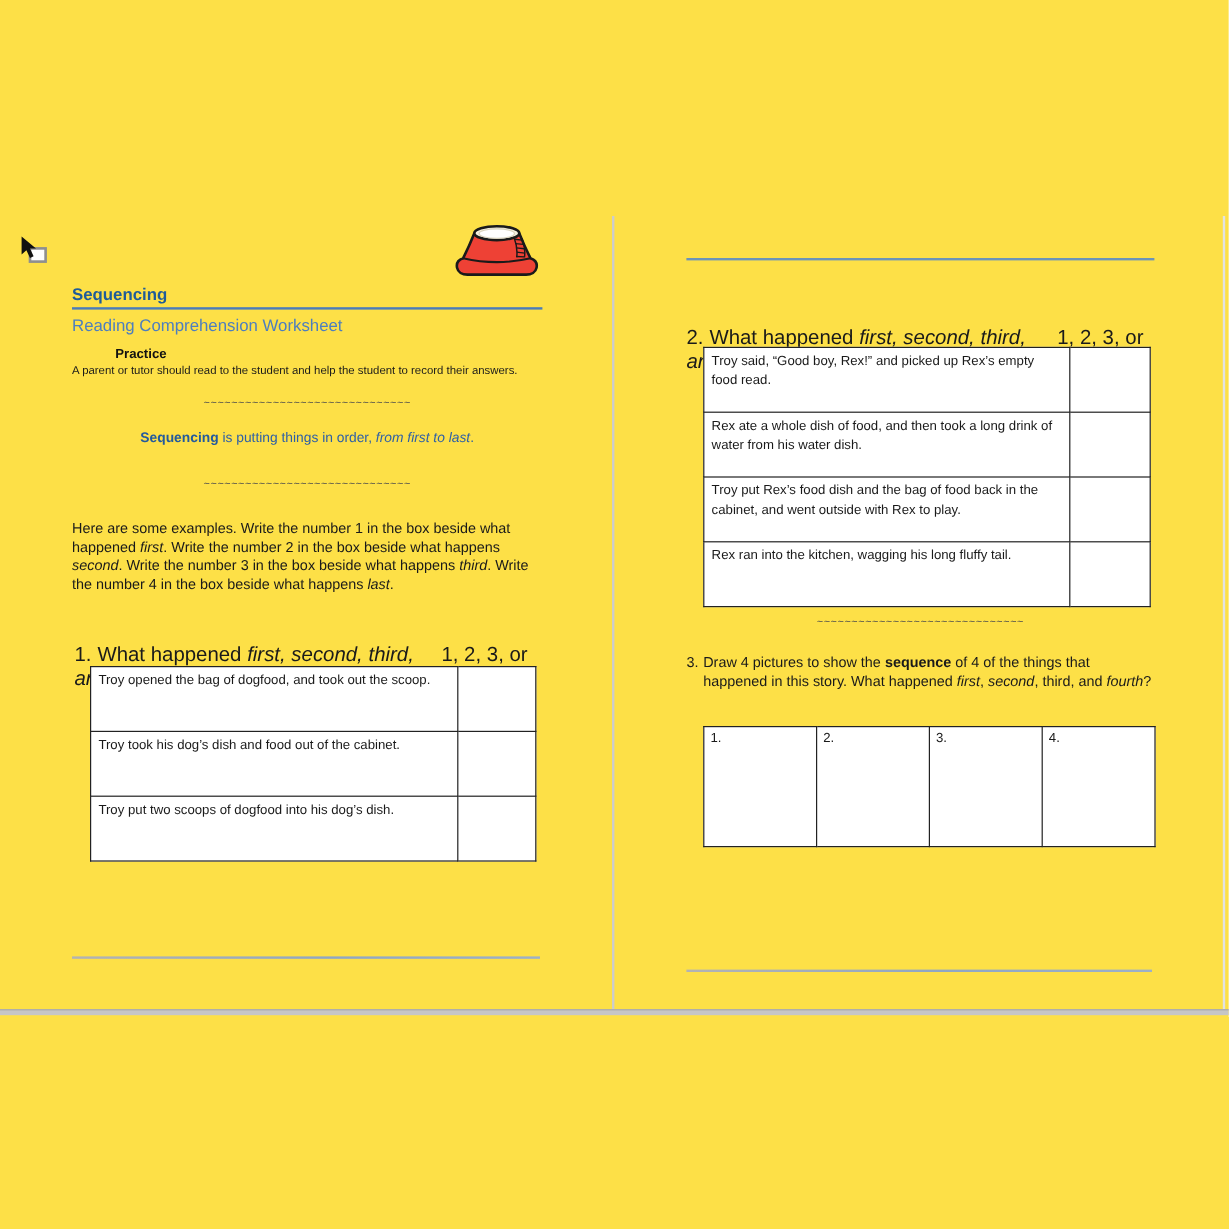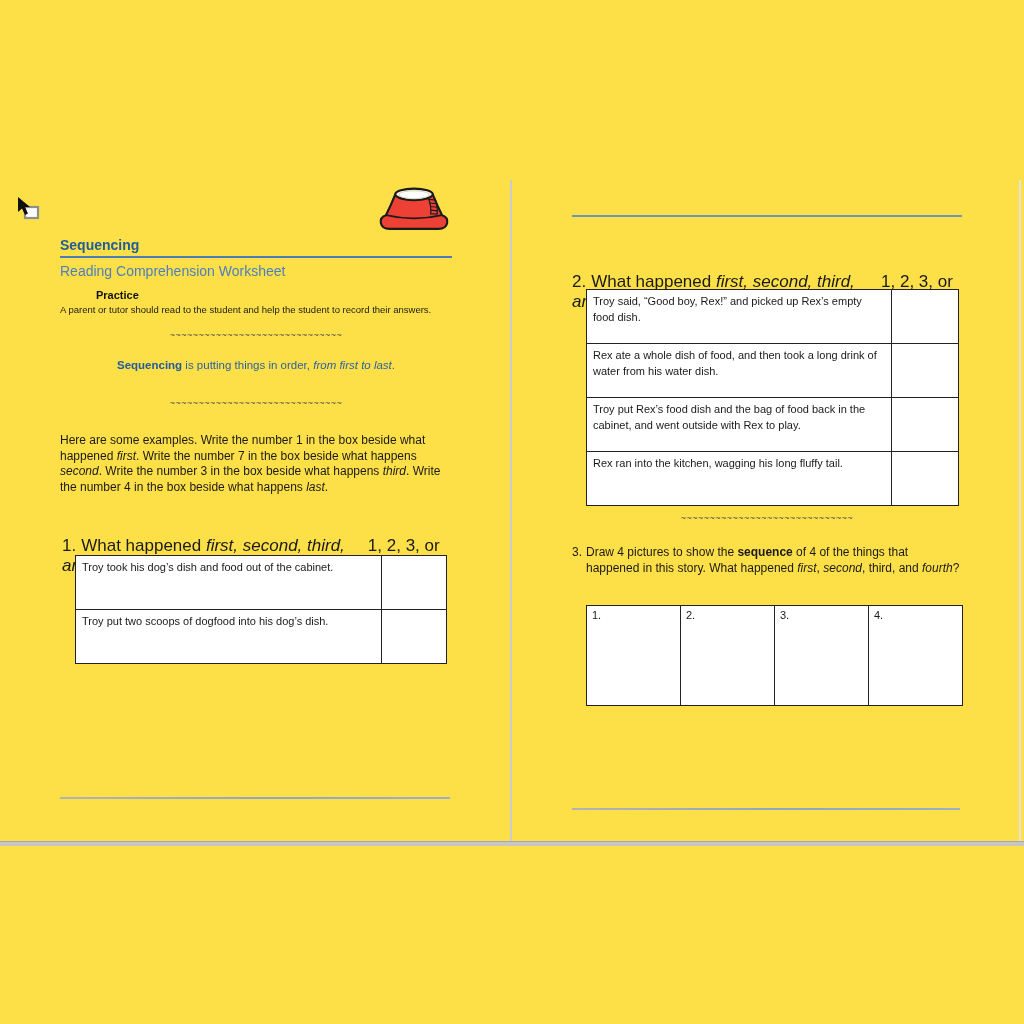--- a/index.html
+++ b/index.html
@@ -87,33 +87,37 @@
 
   <div class="abs practice-h">Practice</div>
   <div class="abs practice-b">A parent or tutor should read to the student and help the student to record their answers.</div>
 
   <div class="abs squiggle sq1">~~~~~~~~~~~~~~~~~~~~~~~~~~~~~~</div>
 
   <div class="abs definition"><b>Sequencing</b><span> is putting things in order, </span><i>from first to last</i><span>.</span></div>
 
   <div class="abs squiggle sq2">~~~~~~~~~~~~~~~~~~~~~~~~~~~~~~</div>
 
-  <div class="abs examples"><span>Here are some examples.  Write the number 1 in the box beside what happened </span><i>first</i><span>. Write the number 7 in the box beside what happens </span><i>second</i><span>. Write the number 3 in the box beside what happens </span><i>third</i><span>. Write the number 4 in the box beside what happens </span><i>last</i><span>.</span></div>
+  <div class="abs examples"><span>Here are some examples.  Write the number 1 in the box beside what happened </span><i>first</i><span>. Write the number 2 in the box beside what happens </span><i>second</i><span>. Write the number 3 in the box beside what happens </span><i>third</i><span>. Write the number 4 in the box beside what happens </span><i>last</i><span>.</span></div>
 
   <div class="abs qhead q1head">
     <div><span class="qnum">1.</span><span>What happened </span><i>first, second, third, and fourth</i><span>?</span></div>
     <div>1, 2, 3, or 4?</div>
   </div>
 
   <table class="abs seq t1">
     <colgroup>
         <col style="width:306px">
         <col style="width:65px">
       </colgroup>
     <tbody>
+    <tr>
+      <td class="txt">Troy opened the bag of dogfood, and took out the scoop.</td>
+      <td class="ans"></td>
+    </tr>
     <tr>
       <td class="txt">Troy took his dog’s dish and food out of the cabinet.</td>
       <td class="ans"></td>
     </tr>
     <tr>
       <td class="txt">Troy put two scoops of dogfood into his dog’s dish.</td>
       <td class="ans"></td>
     </tr>
   </tbody>
     </table>
@@ -127,21 +131,21 @@
     <div>1, 2, 3, or 4?</div>
   </div>
 
   <table class="abs seq t2">
     <colgroup>
         <col style="width:305px">
         <col style="width:67px">
       </colgroup>
     <tbody>
         <tr>
-      <td class="txt">Troy said, “Good boy, Rex!” and picked up Rex’s empty food dish.</td>
+      <td class="txt">Troy said, “Good boy, Rex!” and picked up Rex’s empty food read.</td>
       <td class="ans"></td>
     </tr>
     <tr>
       <td class="txt">Rex ate a whole dish of food, and then took a long drink of water from his water dish.</td>
       <td class="ans"></td>
     </tr>
     <tr>
       <td class="txt">Troy put Rex’s food dish and the bag of food back in the cabinet, and went outside with Rex to play.</td>
       <td class="ans"></td>
     </tr>

